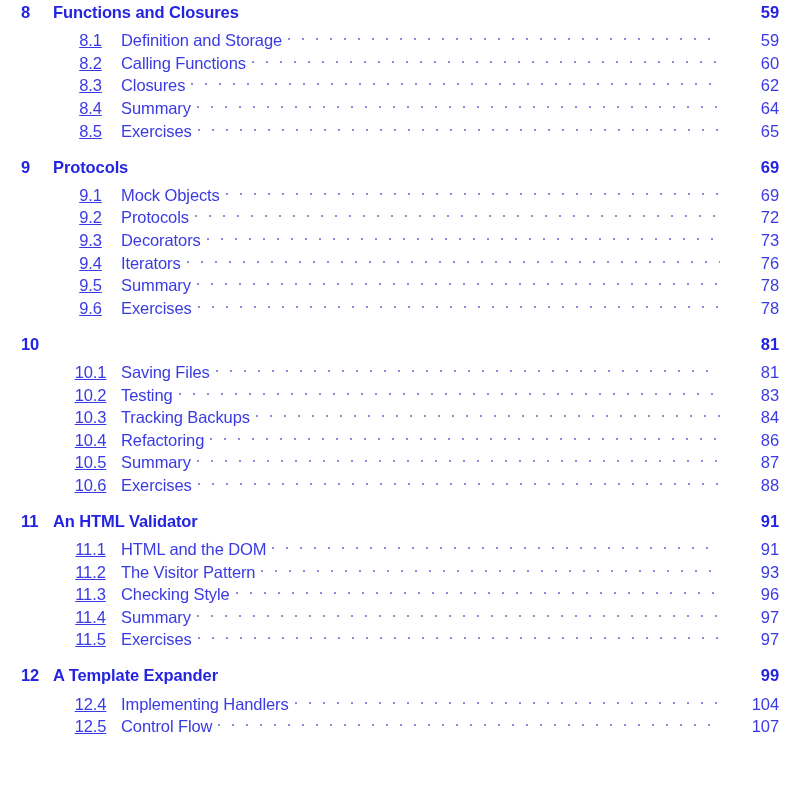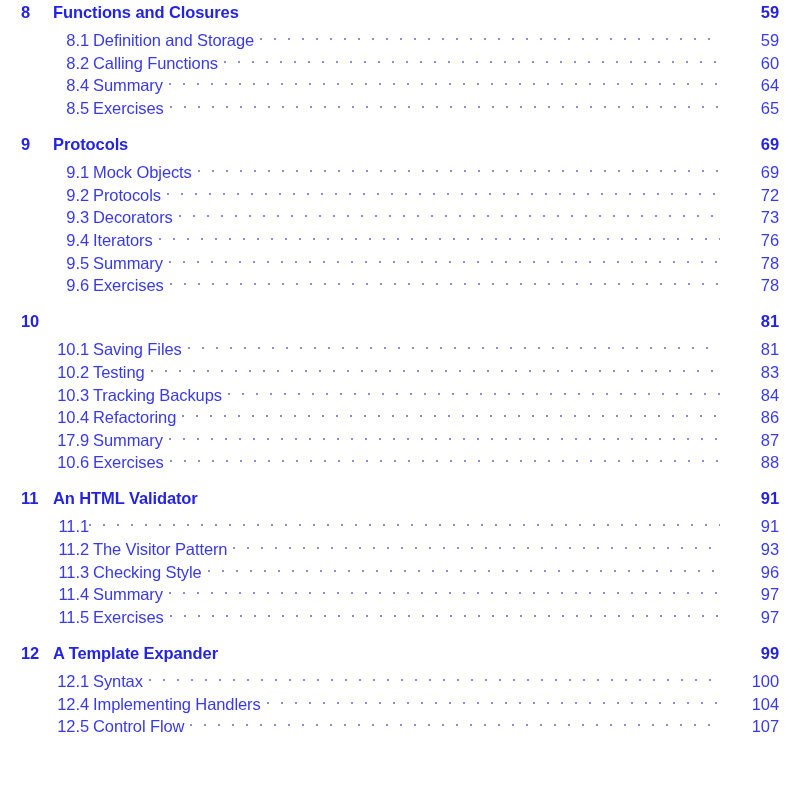--- a/index.html
+++ b/index.html
@@ -68,22 +68,23 @@
   
   .section-row {
     font-weight: normal;
     font-size: 16.5px;
     letter-spacing: -0.1px;
     color: #3a3ae4;
   }
   .section-row .num {
     flex: 0 0 auto;
     width: 53px;
-    margin-left: 36px;
-    text-align: right;
+    margin-left: 64px;
+    text-align: center;
+    text-decoration: underline;
   }
   .section-row .title {
     flex: 0 0 auto;
     padding-left: 4px;
     padding-right: 6px;
   }
   .section-row .leader {
     flex: 1 1 auto;
     position: relative;
     overflow: hidden;
@@ -125,20 +126,26 @@
         <span class="leader"></span>
         <span class="page">59</span>
       </div>
       <div class="row section-row">
         <span class="num">8.2</span>
         <span class="title">Calling Functions</span>
         <span class="leader"></span>
         <span class="page">60</span>
       </div>
       <div class="row section-row">
+        <span class="num">8.3</span>
+        <span class="title">Closures</span>
+        <span class="leader"></span>
+        <span class="page">62</span>
+      </div>
+      <div class="row section-row">
         <span class="num">8.4</span>
         <span class="title">Summary</span>
         <span class="leader"></span>
         <span class="page">64</span>
       </div>
       <div class="row section-row">
         <span class="num">8.5</span>
         <span class="title">Exercises</span>
         <span class="leader"></span>
         <span class="page">65</span>
@@ -212,41 +219,42 @@
         <span class="leader"></span>
         <span class="page">84</span>
       </div>
       <div class="row section-row">
         <span class="num">10.4</span>
         <span class="title">Refactoring</span>
         <span class="leader"></span>
         <span class="page">86</span>
       </div>
       <div class="row section-row">
-        <span class="num">17.9</span>
+        <span class="num">10.5</span>
         <span class="title">Summary</span>
         <span class="leader"></span>
         <span class="page">87</span>
       </div>
       <div class="row section-row">
         <span class="num">10.6</span>
         <span class="title">Exercises</span>
         <span class="leader"></span>
         <span class="page">88</span>
       </div>
     </div>
     <div class="chapter-group">
       <div class="row chapter-row">
         <span class="num">11</span>
         <span class="title">An HTML Validator</span>
         <span class="leader"></span>
         <span class="page">91</span>
       </div>
       <div class="row section-row">
         <span class="num">11.1</span>
+        <span class="title">HTML and the DOM</span>
         <span class="leader"></span>
         <span class="page">91</span>
       </div>
       <div class="row section-row">
         <span class="num">11.2</span>
         <span class="title">The Visitor Pattern</span>
         <span class="leader"></span>
         <span class="page">93</span>
       </div>
       <div class="row section-row">
@@ -269,26 +277,20 @@
       </div>
     </div>
     <div class="chapter-group">
       <div class="row chapter-row">
         <span class="num">12</span>
         <span class="title">A Template Expander</span>
         <span class="leader"></span>
         <span class="page">99</span>
       </div>
       <div class="row section-row">
-        <span class="num">12.1</span>
-        <span class="title">Syntax</span>
-        <span class="leader"></span>
-        <span class="page">100</span>
-      </div>
-      <div class="row section-row">
         <span class="num">12.4</span>
         <span class="title">Implementing Handlers</span>
         <span class="leader"></span>
         <span class="page">104</span>
       </div>
       <div class="row section-row">
         <span class="num">12.5</span>
         <span class="title">Control Flow</span>
         <span class="leader"></span>
         <span class="page">107</span>

